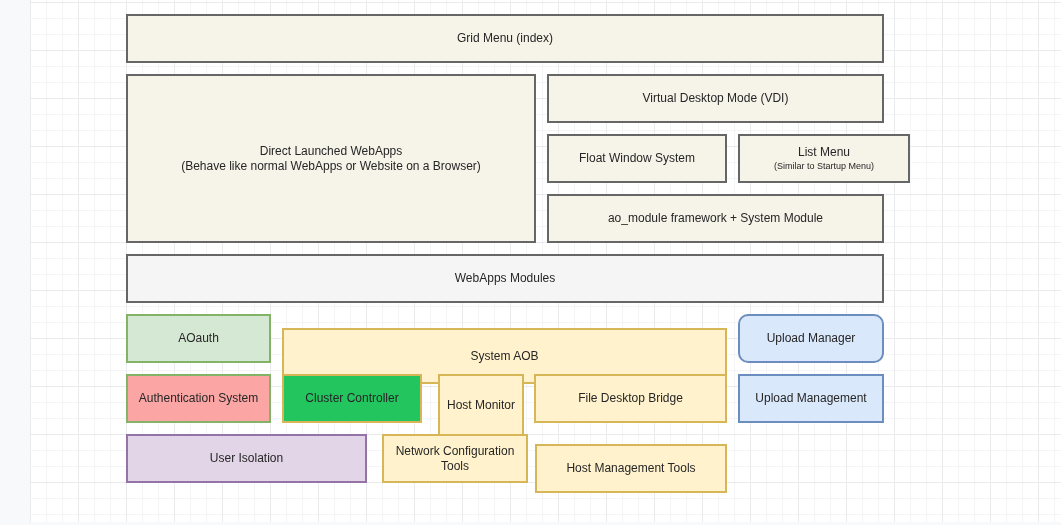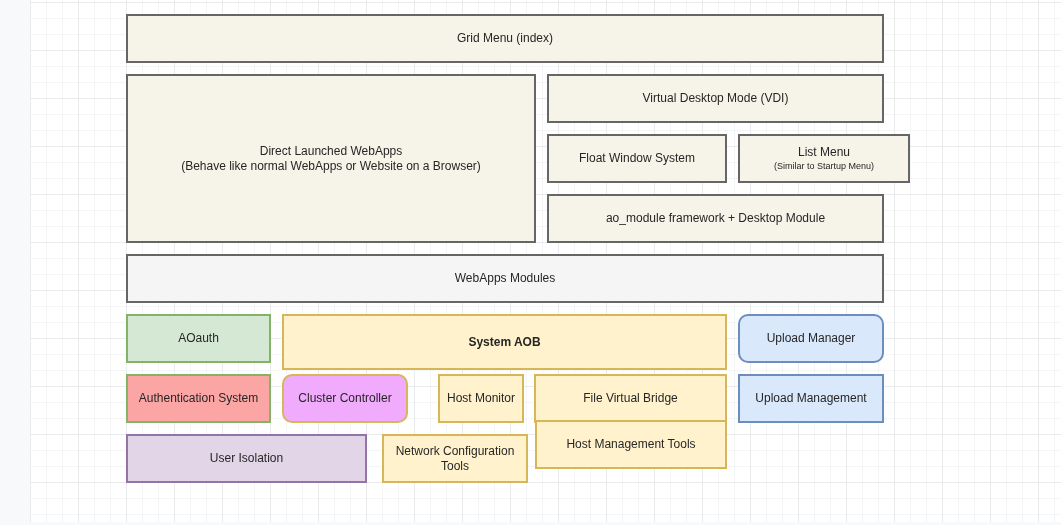--- a/index.html
+++ b/index.html
@@ -65,51 +65,51 @@
       <div class="label">Virtual Desktop Mode (VDI)</div>
     </div>
     <div class="box" style="left: 547px; top: 134px; width: 180px; height: 49px; background-color: rgb(246, 243, 233); border-color: rgb(102, 102, 102); text-align: right;">
       <div class="label">Float Window System</div>
     </div>
     <div class="box" style="left: 738px; top: 134px; width: 172px; height: 49px; background-color: rgb(246, 243, 233); border-color: rgb(102, 102, 102);">
       <div class="label">List Menu</div>
       <div class="sublabel small">(Similar to Startup Menu)</div>
     </div>
     <div class="box" style="left: 547px; top: 194px; width: 337px; height: 49px; background-color: rgb(246, 243, 233); border-color: rgb(102, 102, 102);">
-      <div class="label">ao_module framework + Desktop Module</div>
+      <div class="label">ao_module framework + System Module</div>
     </div>
     <div class="box" style="left: 126px; top: 254px; width: 758px; height: 49px; background-color: rgb(245, 245, 245); border-color: rgb(102, 102, 102);">
       <div class="label">WebApps Modules</div>
     </div>
     <div class="box" style="left: 126px; top: 314px; width: 145px; height: 49px; background-color: rgb(213, 232, 212); border-color: rgb(130, 179, 102);">
       <div class="label">AOauth</div>
     </div>
-    <div class="box" style="left: 282px; top: 314px; width: 445px; height: 56px; background-color: rgb(255, 242, 204); border-color: rgb(214, 182, 86); font-weight: bold;">
+    <div class="box" style="left: 282px; top: 328px; width: 445px; height: 56px; background-color: rgb(255, 242, 204); border-color: rgb(214, 182, 86);">
       <div class="label">System AOB</div>
     </div>
     <div class="box" style="left: 738px; top: 314px; width: 146px; height: 49px; background-color: rgb(218, 232, 252); border-color: rgb(108, 142, 191); border-radius: 10px;">
       <div class="label">Upload Manager</div>
     </div>
     <div class="box" style="left: 126px; top: 374px; width: 145px; height: 49px; background-color: #fca5a5; border-color: rgb(130, 179, 102);">
       <div class="label">Authentication System</div>
     </div>
-    <div class="box" style="left: 282px; top: 374px; width: 126px; height: 49px; background-color: #f0abfc; border-color: rgb(214, 182, 86); border-radius: 10px;">
+    <div class="box" style="left: 282px; top: 374px; width: 140px; height: 49px; background-color: #22c55e; border-color: rgb(214, 182, 86);">
       <div class="label">Cluster Controller</div>
     </div>
-    <div class="box" style="left: 438px; top: 374px; width: 86px; height: 49px; background-color: rgb(255, 242, 204); border-color: rgb(214, 182, 86);">
+    <div class="box" style="left: 438px; top: 374px; width: 86px; height: 62px; background-color: rgb(255, 242, 204); border-color: rgb(214, 182, 86);">
       <div class="label">Host Monitor</div>
     </div>
     <div class="box" style="left: 534px; top: 374px; width: 193px; height: 49px; background-color: rgb(255, 242, 204); border-color: rgb(214, 182, 86);">
-      <div class="label">File Virtual Bridge</div>
+      <div class="label">File Desktop Bridge</div>
     </div>
     <div class="box" style="left: 738px; top: 374px; width: 146px; height: 49px; background-color: rgb(218, 232, 252); border-color: rgb(108, 142, 191);">
       <div class="label">Upload Management</div>
     </div>
     <div class="box" style="left: 126px; top: 434px; width: 241px; height: 49px; background-color: rgb(225, 213, 231); border-color: rgb(150, 115, 166);">
       <div class="label">User Isolation</div>
     </div>
     <div class="box" style="left: 382px; top: 434px; width: 146px; height: 49px; background-color: rgb(255, 242, 204); border-color: rgb(214, 182, 86);">
       <div class="label">Network Configuration Tools</div>
     </div>
-    <div class="box" style="left: 535px; top: 420px; width: 192px; height: 49px; background-color: rgb(255, 242, 204); border-color: rgb(214, 182, 86);">
+    <div class="box" style="left: 535px; top: 444px; width: 192px; height: 49px; background-color: rgb(255, 242, 204); border-color: rgb(214, 182, 86);">
       <div class="label">Host Management Tools</div>
     </div>
   </div>
 
 </body></html>

